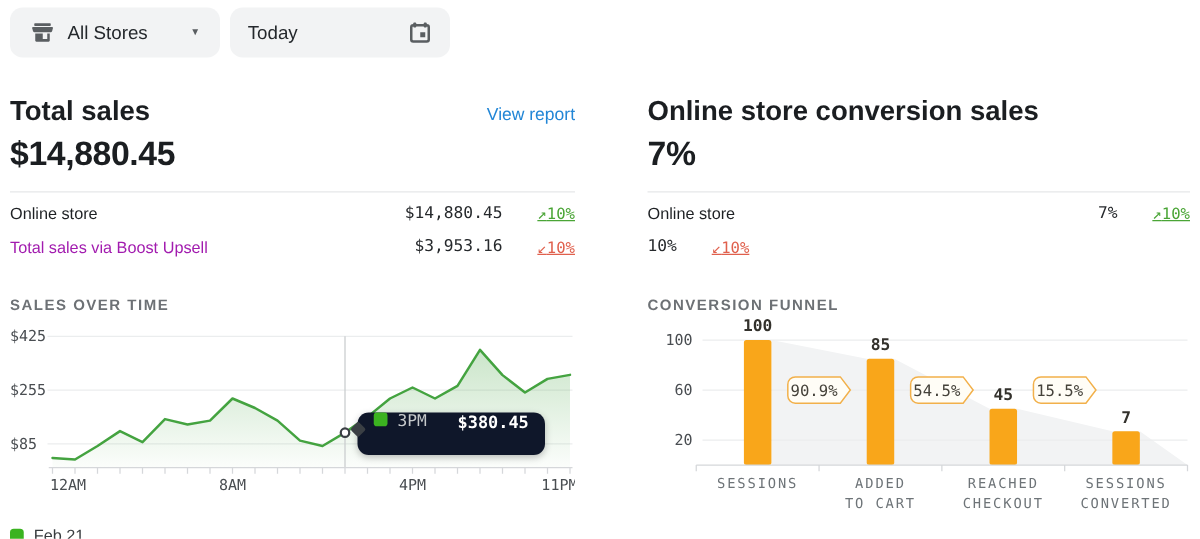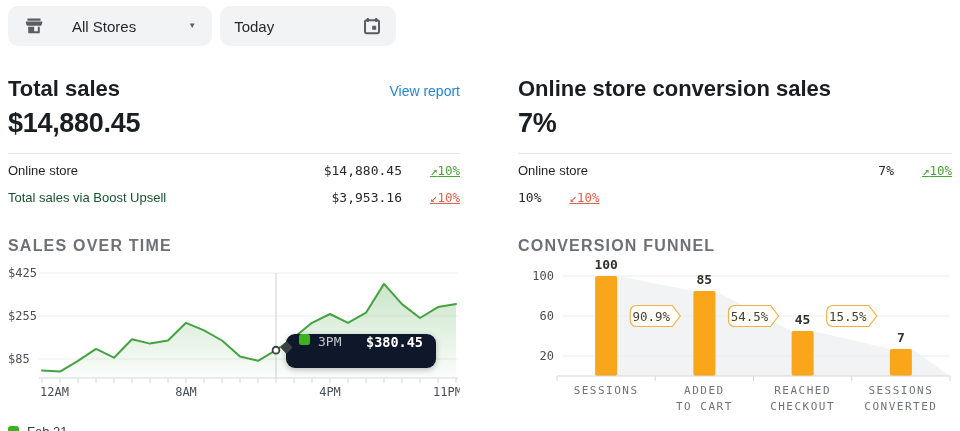--- a/index.html
+++ b/index.html
@@ -7,41 +7,41 @@
     width:960px;height:431px;background:#ffffff;overflow:hidden;
     font-family:"Liberation Sans",sans-serif;color:#1c1f22;
   }
   
   .topbar{display:flex;gap:8px;padding:6px 0 0 8px;}
   .tb-btn{
     display:flex;align-items:center;background:#f2f3f4;border:none;
     border-radius:10px;height:40px;font-size:15px;color:#24282c;cursor:pointer;
     font-family:"Liberation Sans",sans-serif;
   }
-  .store-btn{padding:0 16px;gap:28px;}
+  .store-btn{padding:0 16px;gap:10px;}
   .chev{font-size:8px;color:#5a5e61;margin-left:24px;line-height:1;}
   .date-btn{width:176px;padding:0 14px;justify-content:space-between;box-sizing:border-box;}
   .tb-icon{display:flex;align-items:center;}
   
   .panels{display:flex;padding-left:8px;margin-top:30px;}
   .panel-left{width:452px;}
   .panel-right{width:434px;margin-left:58px;}
   .p-head{display:flex;justify-content:space-between;align-items:baseline;height:20px;}
   .p-title{font-size:22px;font-weight:bold;color:#1b1e21;}
   .link{font-size:14px;color:#2286d6;text-decoration:none;cursor:pointer;}
   .big{font-size:27px;font-weight:bold;color:#1b1e21;margin-top:12px;letter-spacing:-0.3px;}
   .divider{border-top:1px solid #e6e7e9;margin-top:14px;margin-bottom:3px;}
   .metric-row{display:flex;align-items:center;height:27px;font-size:13px;}
-  .m-label{flex:1;color:#14532d;}
+  .m-label{flex:1;color:#a21caf;}
   .m-label.bold{font-weight:normal;color:#1e2124;}
   .m-value{font-family:"DejaVu Sans Mono",monospace;color:#26292c;font-size:13px;}
   .m-badge{width:58px;text-align:right;font-family:"DejaVu Sans Mono",monospace;font-size:12.5px;text-decoration:underline;}
   .m-badge.up{color:#4aa536;}
   .m-badge.down{color:#e0604d;}
-  .sec-title{margin-top:26px;font-size:16px;font-weight:bold;color:#6d7175;letter-spacing:1.2px;}
+  .sec-title{margin-top:26px;font-size:12px;font-weight:bold;color:#6d7175;letter-spacing:1.2px;}
   .chart-wrap{position:relative;margin-top:1px;}
   .legend{display:flex;align-items:center;gap:8px;font-size:13px;color:#383c3f;}
   .legend-left{margin-top:14px;}
   .sw{width:11px;height:11px;border-radius:3px;display:inline-block;}
   
   .tooltip{
     position:absolute;left:278px;top:78px;width:150px;height:34px;box-sizing:border-box;
     background:#0f172a;border-radius:9px;display:flex;align-items:flex-start;gap:8px;
     padding:0 13px;box-shadow:0 2px 6px rgba(0,0,0,.25);
   }

